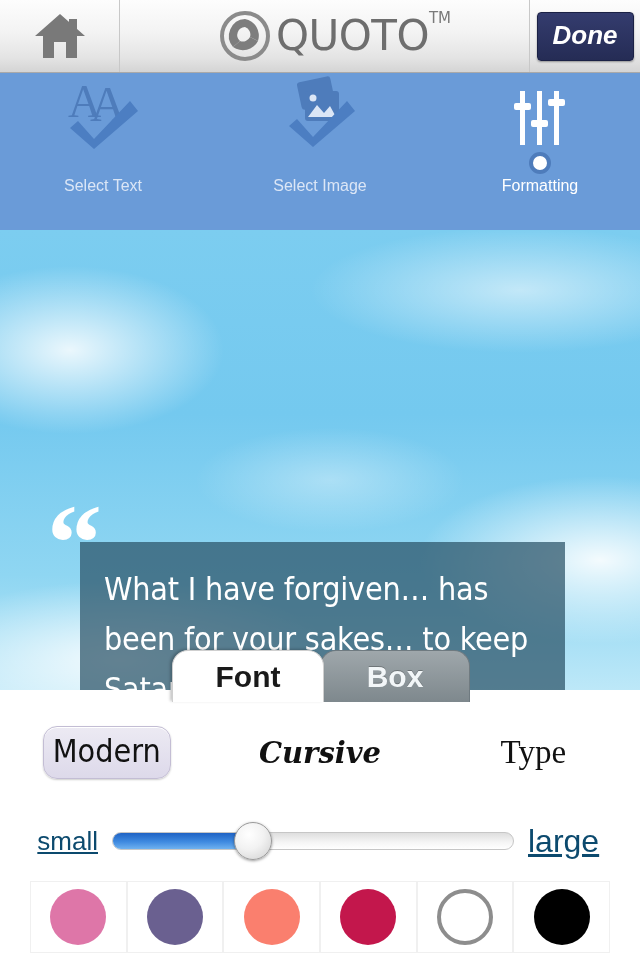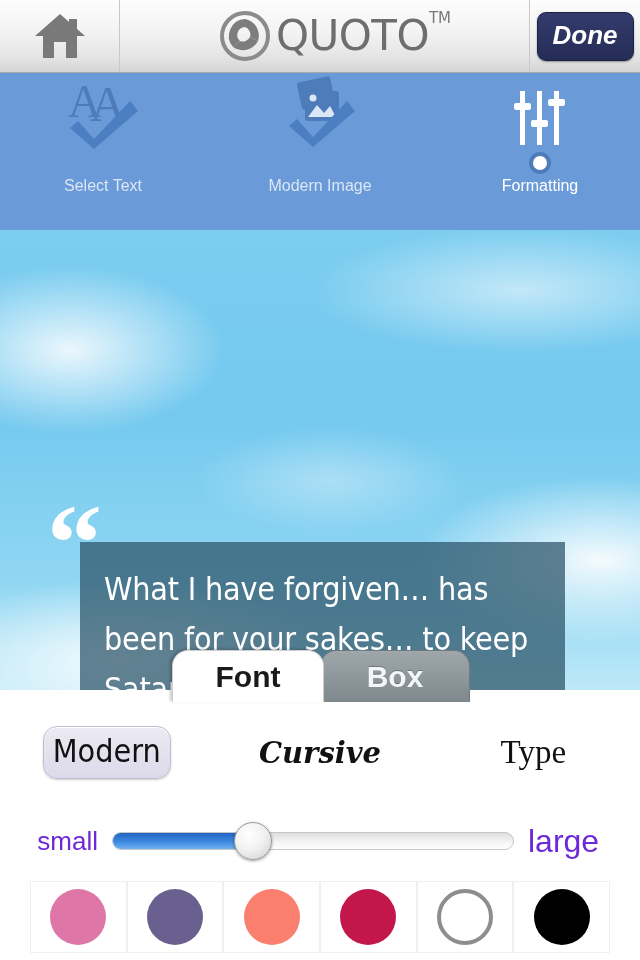--- a/index.html
+++ b/index.html
@@ -38,21 +38,21 @@
     position: absolute; top: -4px; right: -22px;
     font-size: 15px; color: #7a7a7a; letter-spacing: 0;
   }
   .done-cell {
     width: 110px; height: 100%;
     display: flex; align-items: center; justify-content: center;
   }
   .done-btn {
     background: linear-gradient(to bottom, #343c6e 0%, #252c55 100%);
     color: #fff; font-style: italic; font-weight: bold;
-    font-size: 26px; padding: 7px 15px 9px; border-radius: 9px;
+    font-size: 26px; padding: 7px 15px 9px; border-radius: 4px;
     border: 1px solid #1b2145;
     box-shadow: 0 1px 2px rgba(0,0,0,.35);
     font-family: "Liberation Sans", sans-serif;
   }
 
   
   .steps {
     position: relative; height: 157px; width: 640px;
     background: #6a9bd8;
   }
@@ -154,21 +154,21 @@
   }
   .f-modern { font-family: "DejaVu Sans Condensed", "Liberation Sans Narrow", "Liberation Sans", sans-serif; font-stretch: condensed; font-size: 32px; font-weight: 400; }
   .f-cursive { font-family: "DejaVu Serif", serif; font-style: italic; font-size: 29px; font-weight: bold; }
   .f-casual { font-family: "DejaVu Sans", sans-serif; font-size: 23px; }
   .f-type { font-family: "Liberation Serif", serif; font-size: 33px; }
 
   .slider-row {
     position: relative; height: 72px;
     display: flex; align-items: center; padding: 0 16px;
   }
-  .slider-label { font-size: 27px; color: #6d28d9; font-family: "Liberation Sans", sans-serif; }
+  .slider-label { font-size: 27px; color: #0c4a6e; font-family: "Liberation Sans", sans-serif; text-decoration: underline; }
   .slider-label.small { width: 96px; text-align: right; padding-right: 14px; font-size: 26px;}
   .slider-label.large { width: 110px; text-align: left; padding-left: 14px; font-size: 32px;}
   .slider-track {
     position: relative; flex: 1; height: 18px; border-radius: 9px;
     background: linear-gradient(to bottom, #dedede 0%, #f4f4f4 55%, #ffffff 100%);
     border: 1px solid #c6c6c6;
   }
   .slider-fill {
     position: absolute; left: 0; top: 0; bottom: 0; width: 35%;
     border-radius: 9px 0 0 9px;
@@ -240,21 +240,21 @@
     <div class="step" style="left:230px">
       <div class="step-icon">
         <svg width="86" height="76" viewBox="0 0 86 76">
           <rect x="22" y="6" width="34" height="28" rx="3" fill="#4e7cbb" transform="rotate(-12 39 20)"></rect>
           <rect x="28" y="18" width="34" height="30" rx="3" fill="#4e7cbb"></rect>
           <path d="M31 44 L40 32 L47 40 L53 33 L59 44 Z" fill="#dbe6f6"></path>
           <circle cx="36" cy="25" r="3.5" fill="#dbe6f6"></circle>
           <path d="M20 46 L36 64 L70 28 L78 38 L36 74 L12 53 Z" fill="#4c7ec2"></path>
         </svg>
       </div>
-      <div class="step-label">Modern Image</div>
+      <div class="step-label">Select Image</div>
     </div>
 
     <div class="step active" style="left:450px">
       <div class="step-icon">
         <svg width="60" height="62" viewBox="0 0 60 62">
           <rect x="10" y="4" width="5" height="54" fill="#ffffff"></rect>
           <rect x="27" y="4" width="5" height="54" fill="#ffffff"></rect>
           <rect x="44" y="4" width="5" height="54" fill="#ffffff"></rect>
           <rect x="4" y="16" width="17" height="7" rx="2" fill="#ffffff"></rect>
           <rect x="21" y="33" width="17" height="7" rx="2" fill="#ffffff"></rect>

